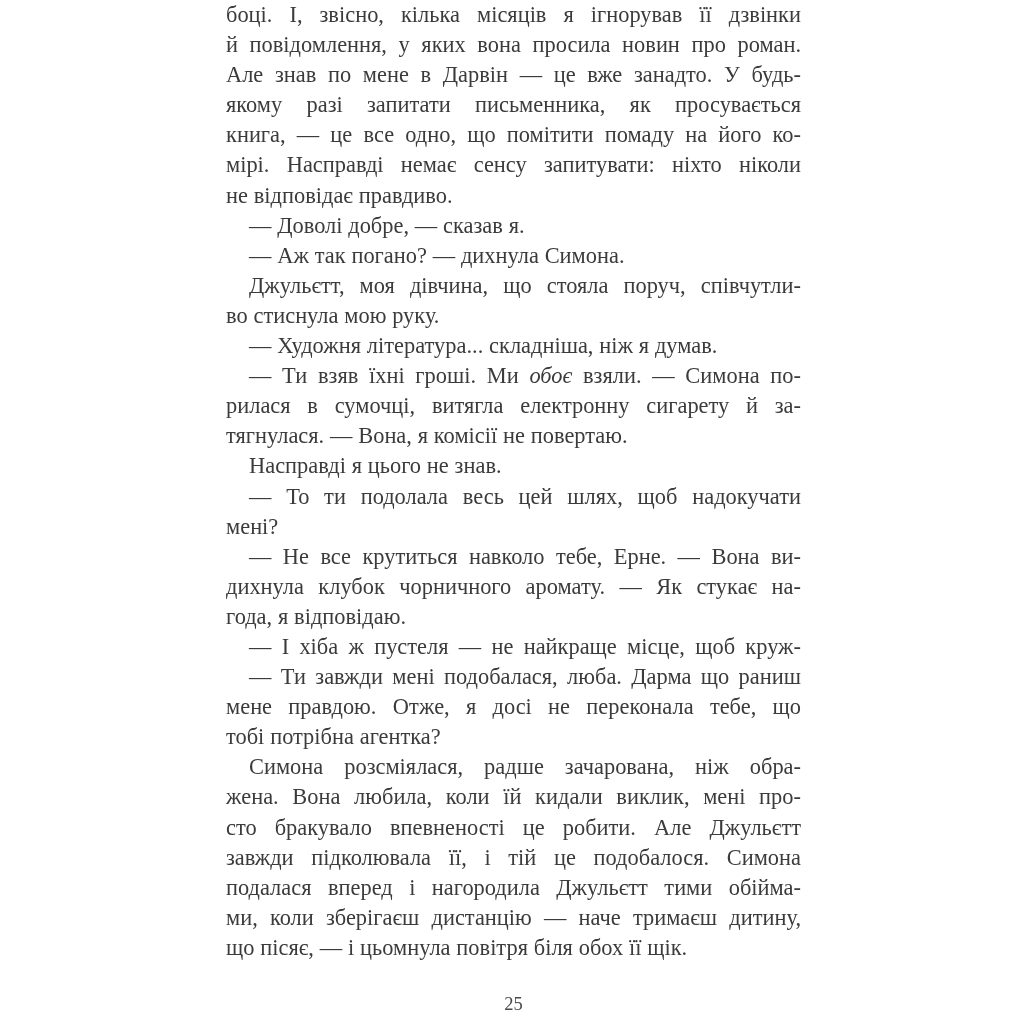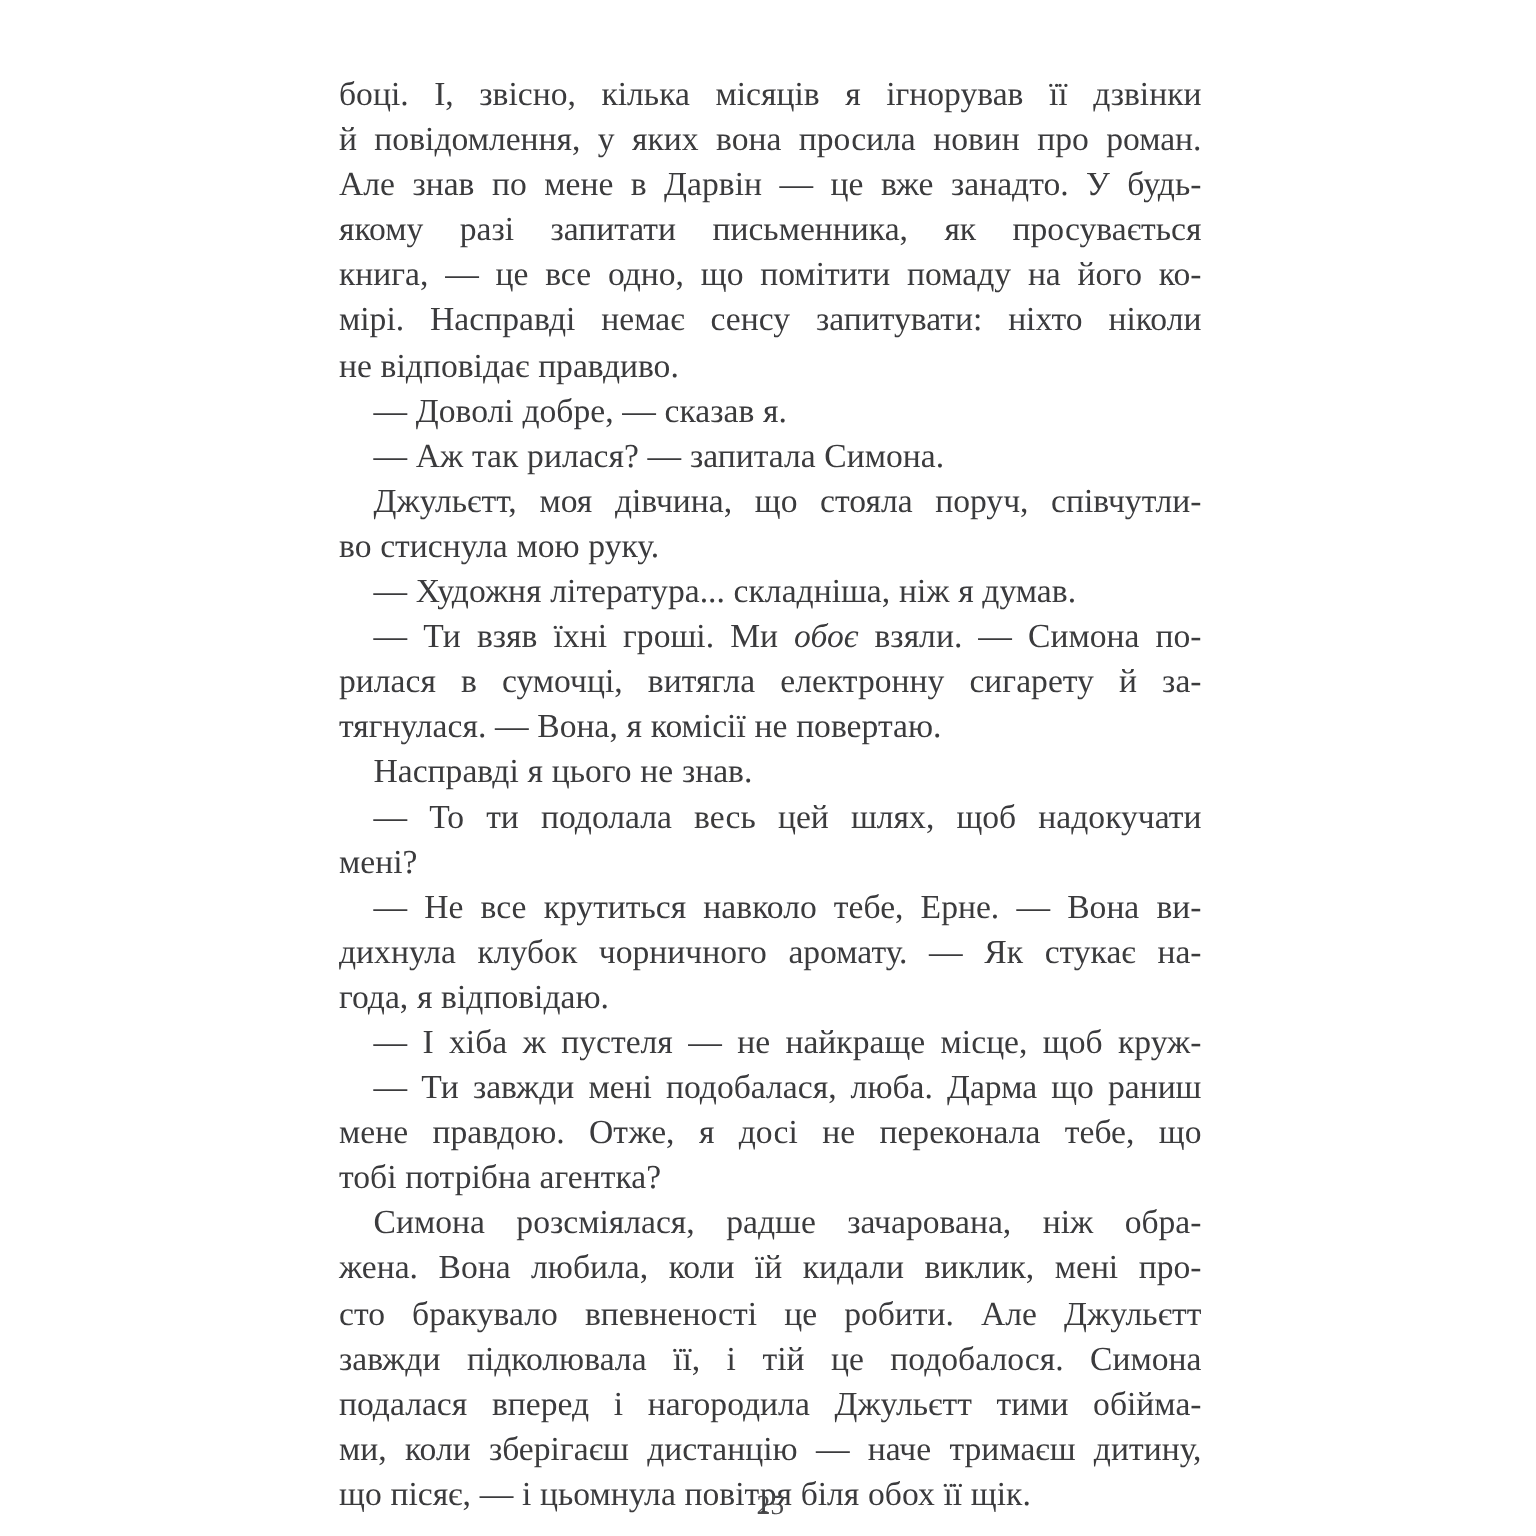--- a/index.html
+++ b/index.html
@@ -14,21 +14,20 @@
     height: 1024px;
     background: #ffffff;
     overflow: hidden;
     font-family: "Liberation Serif", "DejaVu Serif", serif;
   }
   .text-block {
     position: absolute;
     left: 226px;
     top: 0px;
     width: 575px;
-    margin-top: 48px;
   }
   .para {
     margin: 0;
     padding: 0;
     font-size: 22.4px;
     line-height: 30.1px;
     color: #3b3b3d;
     text-align: justify;
     text-justify: inter-word;
     text-indent: 23px;
@@ -88,21 +87,21 @@
       <span class="ln noindent">книга, — це все одно, що помітити помаду на його ко-</span>
       <span class="ln noindent">мірі. Насправді немає сенсу запитувати: ніхто ніколи</span>
       <span class="ln last noindent">не відповідає правдиво.</span>
     </p>
 
     <p class="para">
       <span class="ln last indent">— Доволі добре, — сказав я.</span>
     </p>
 
     <p class="para">
-      <span class="ln last indent">— Аж так рилася? — запитала Симона.</span>
+      <span class="ln last indent">— Аж так погано? — дихнула Симона.</span>
     </p>
 
     <p class="para">
       <span class="ln indent">Джульєтт, моя дівчина, що стояла поруч, співчутли-</span>
       <span class="ln last noindent">во стиснула мою руку.</span>
     </p>
 
     <p class="para">
       <span class="ln last indent">— Художня література... складніша, ніж я думав.</span>
     </p>

